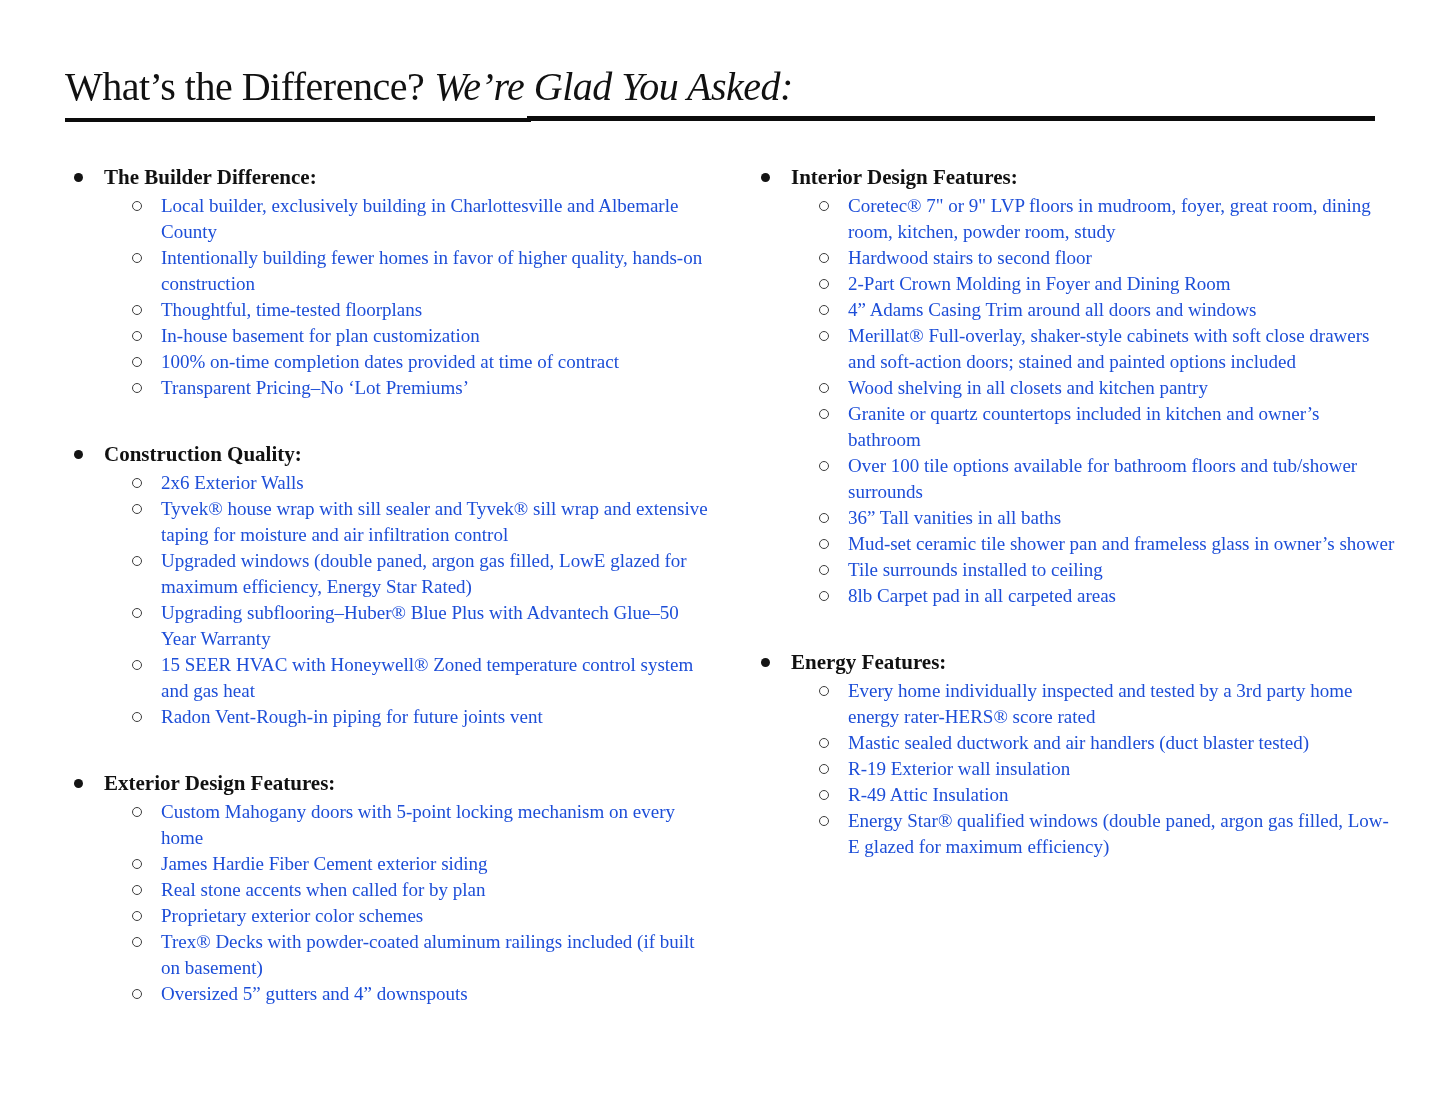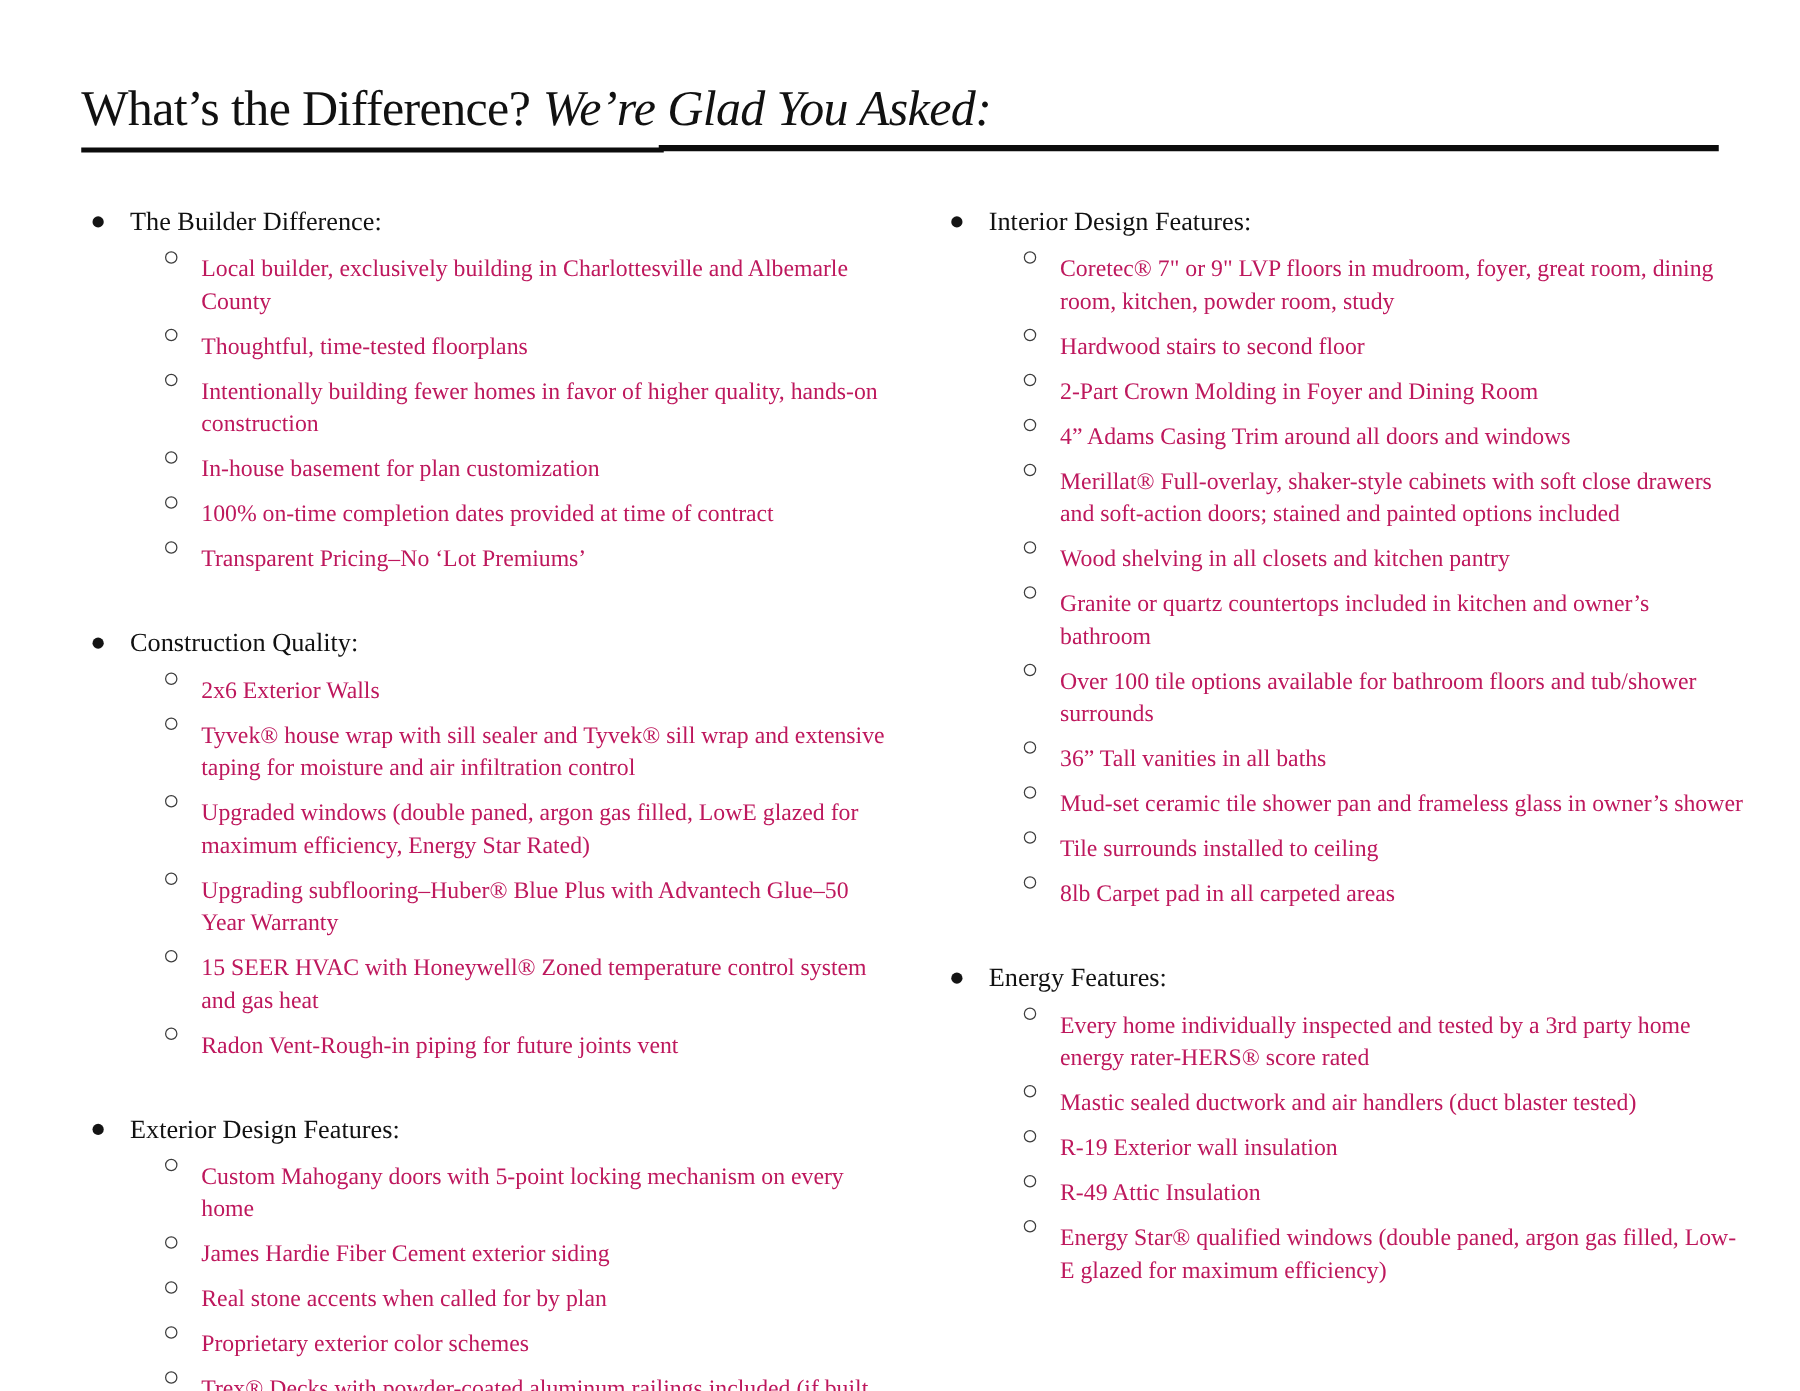--- a/index.html
+++ b/index.html
@@ -24,25 +24,25 @@
   .rule .seg-right { position:absolute; left:462px; top:1px; width:848px; height:5px; background:#0c0c0c; }
 
   
   .cols { display:flex; margin:40px 0 0 70px; }
   .col-left  { width:687px; flex:none; }
   .col-right { flex:1; }
 
   .sec { margin:0 0 40px 0; }
   .sec-head { display:flex; align-items:flex-start; margin:0 0 2px 0; }
   .dot { flex:none; width:9px; height:9px; border-radius:50%; background:#141414; margin:9px 0 0 4px; }
-  h2 { margin:0 0 0 21px; font-size:21px; line-height:27px; font-weight:normal; color:#111; }
+  h2 { margin:0 0 0 21px; font-size:21px; line-height:27px; font-weight:bold; color:#111; }
 
   .item { display:flex; align-items:flex-start; padding-left:62px; }
   .circ { flex:none; width:8px; height:8px; border:1.5px solid #3d3d3d; border-radius:50%; margin:8px 0 0 0; background:transparent; }
-  .item p { margin:10px 0 0 19px; font-size:19px; line-height:26px; max-width:548px; color:#be185d; }
+  .item p { margin:0 0 0 19px; font-size:19px; line-height:26px; max-width:548px; color:#1d4ed8; }
 
   
   .footer { position:absolute; top:1044px; left:0; width:100%; text-align:center; font-size:17px; line-height:23px; color:#1e1e1e; }
   .footer p { margin:0; }
 </style>
 </head>
 <body>
 
 <div class="page">
 
@@ -62,25 +62,25 @@
         <div class="sec-head">
           <span class="dot"></span>
           <h2>The Builder Difference:</h2>
         </div>
         <div class="item">
             <span class="circ"></span>
             <p>Local builder, exclusively building in Charlottesville and Albemarle County</p>
           </div>
         <div class="item">
             <span class="circ"></span>
+            <p>Intentionally building fewer homes in favor of higher quality, hands-on construction</p>
+          </div>
+        <div class="item">
+            <span class="circ"></span>
             <p>Thoughtful, time-tested floorplans</p>
-          </div>
-        <div class="item">
-            <span class="circ"></span>
-            <p>Intentionally building fewer homes in favor of higher quality, hands-on construction</p>
           </div>
         <div class="item">
             <span class="circ"></span>
             <p>In-house basement for plan customization</p>
           </div>
         <div class="item">
             <span class="circ"></span>
             <p>100% on-time completion dates provided at time of contract</p>
           </div>
         <div class="item">

